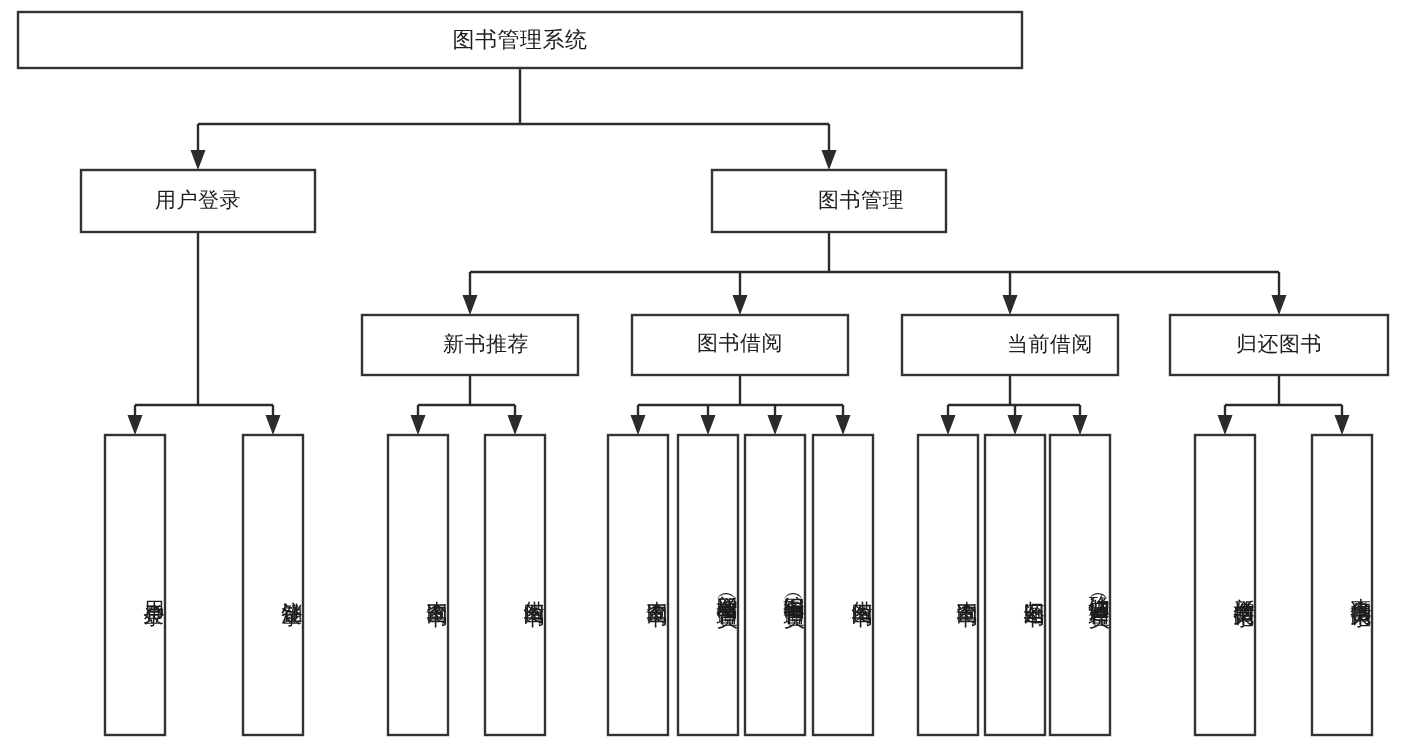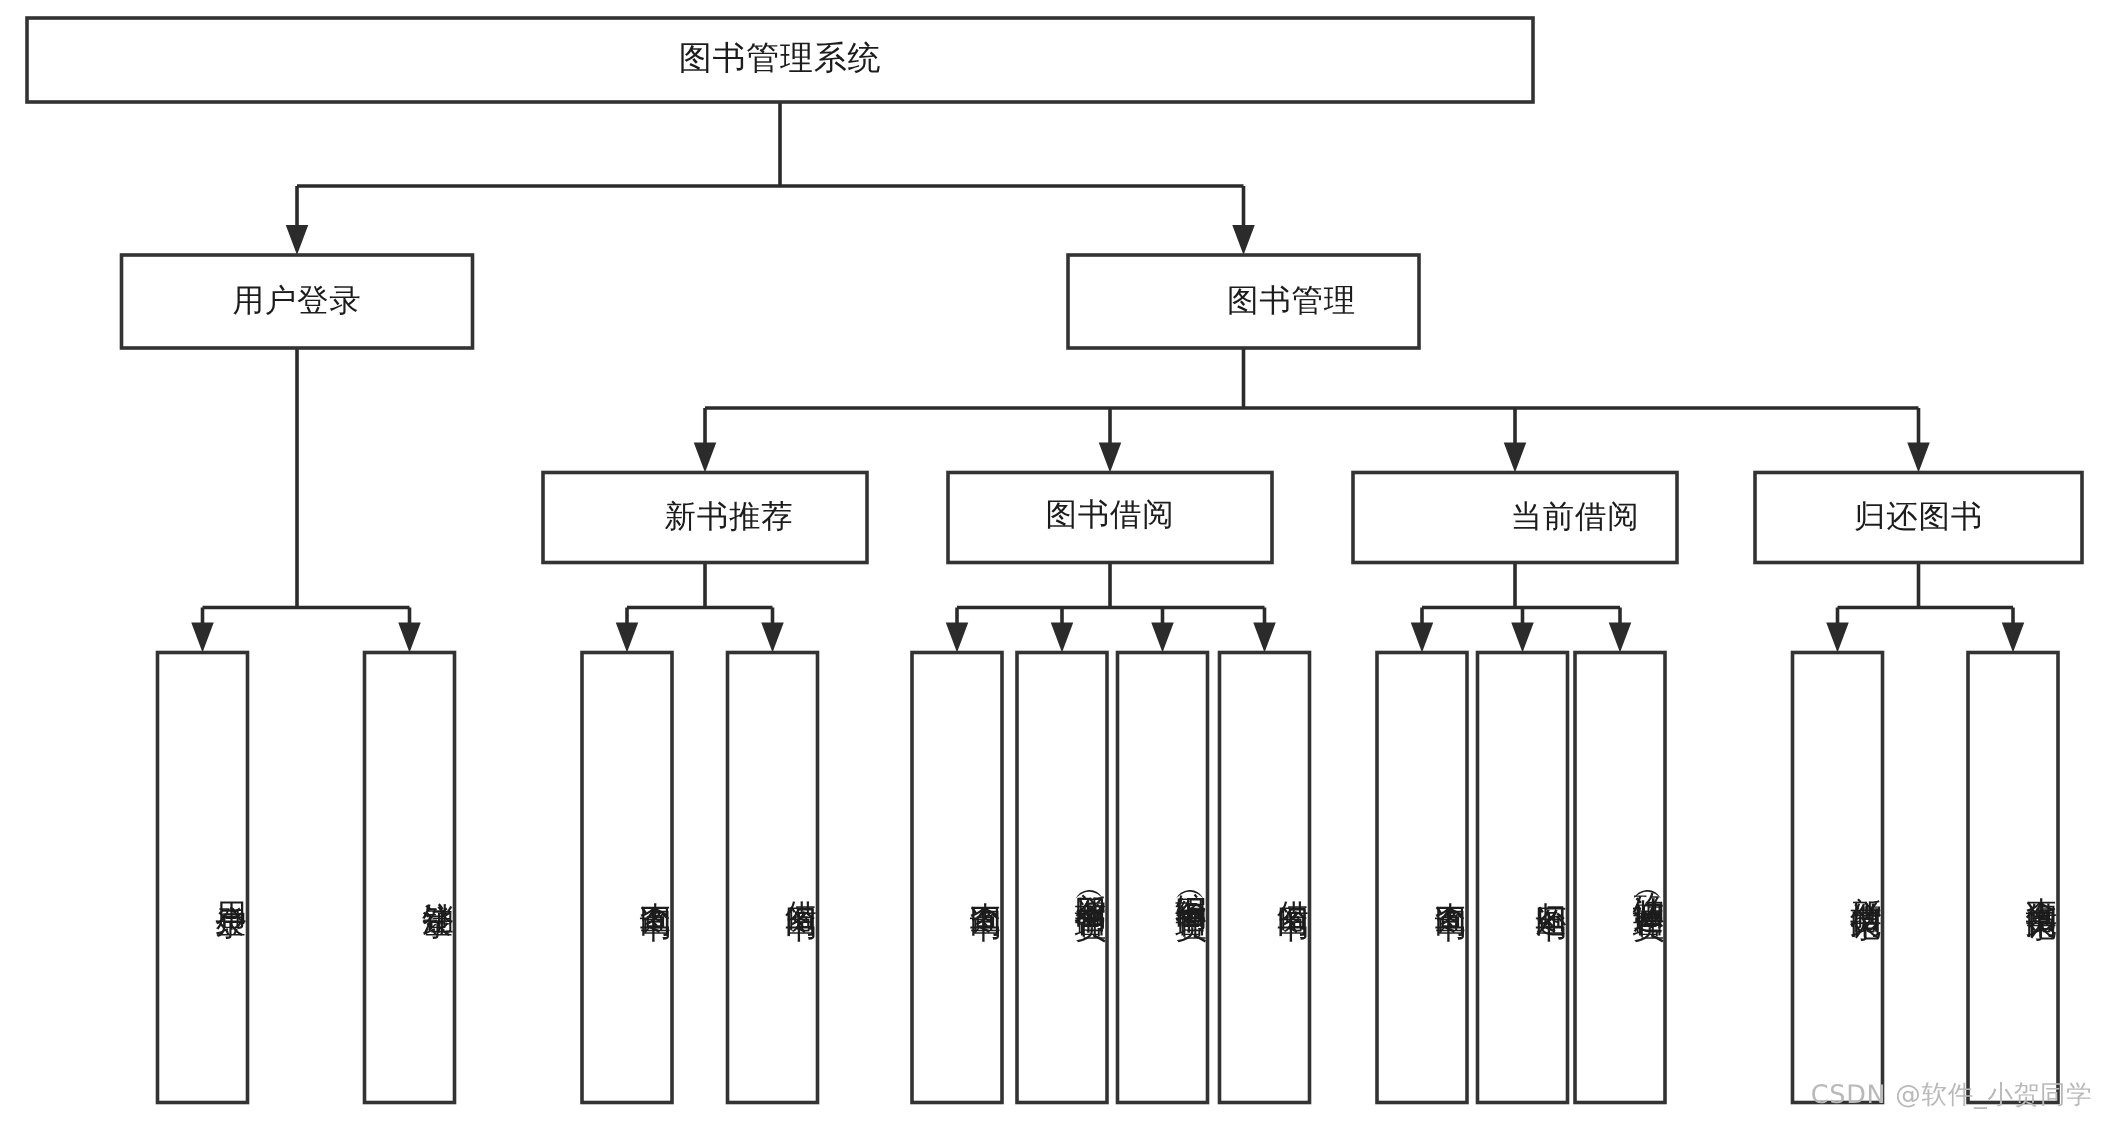--- a/index.html
+++ b/index.html
@@ -197,14 +197,13 @@
       <div class="node-label vertical" style="left: 608px; top: 435px; width: 60px; height: 300px;">查询图书</div>
       <div class="node-label vertical tall-text" style="left: 678px; top: 435px; width: 60px; height: 300px;">新增图书（管理员）</div>
       <div class="node-label vertical tall-text" style="left: 745px; top: 435px; width: 60px; height: 300px;">编辑图书（管理员）</div>
       <div class="node-label vertical" style="left: 813px; top: 435px; width: 60px; height: 300px;">借阅图书</div>
       <div class="node-label vertical" style="left: 918px; top: 435px; width: 60px; height: 300px;">查询图书</div>
       <div class="node-label vertical" style="left: 985px; top: 435px; width: 60px; height: 300px;">归还图书</div>
       <div class="node-label vertical tall-text" style="left: 1050px; top: 435px; width: 60px; height: 300px;">确认归还（管理员）</div>
       <div class="node-label vertical tall-text" style="left: 1195px; top: 435px; width: 60px; height: 300px;">新增借阅记录</div>
       <div class="node-label vertical tall-text" style="left: 1312px; top: 435px; width: 60px; height: 300px;">查询借阅记录</div>
     </div>
-  <div class="watermark">CSDN @软件_小贺同学</div>
 </div>
 
 </body></html>

